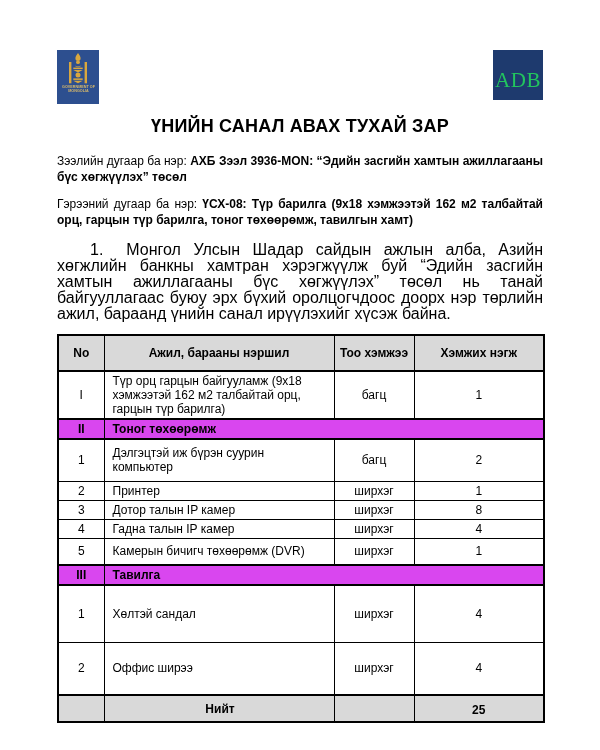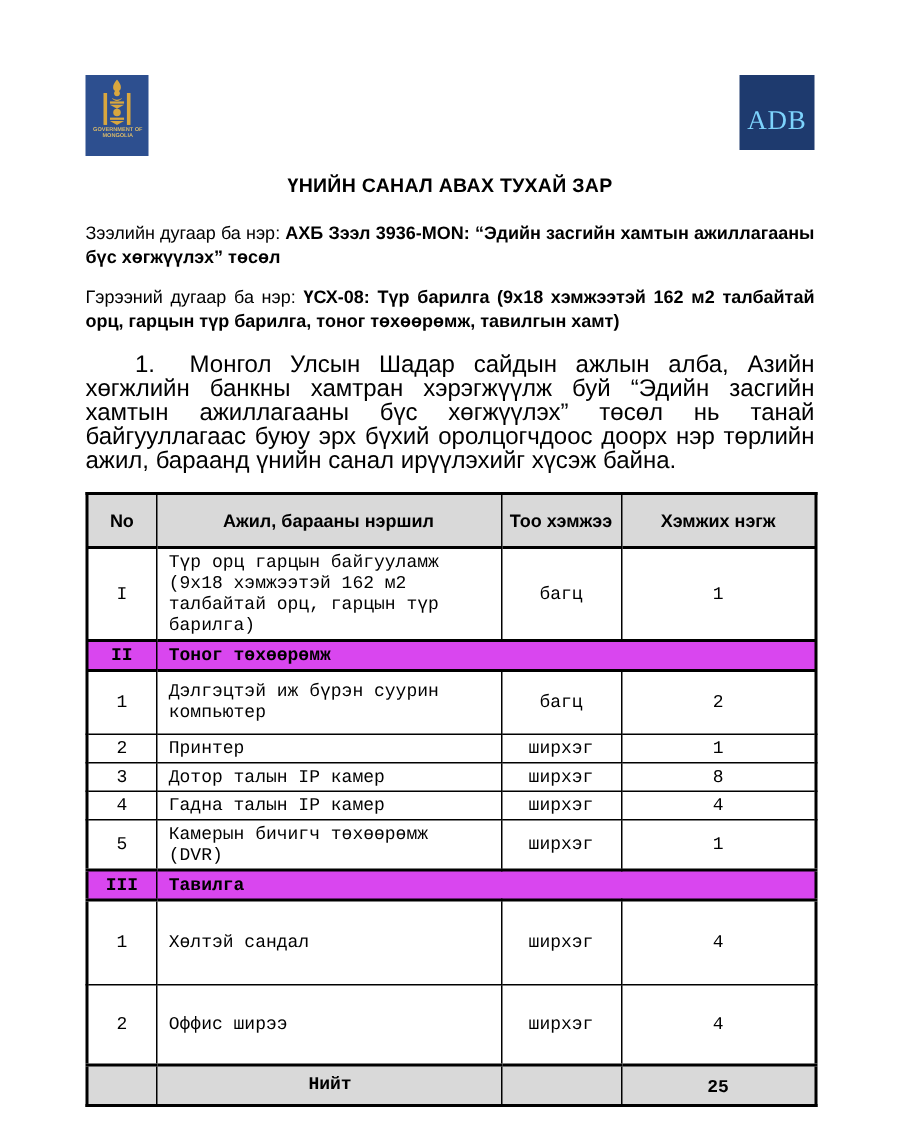--- a/index.html
+++ b/index.html
@@ -21,47 +21,47 @@
     margin-top: 1px; color: #d8b96a; font-weight: bold; text-align: center;
     font-size: 6px; line-height: 6px; white-space: nowrap;
     transform: scale(0.62); transform-origin: center top;
   }
   .adb-logo {
     width: 50px; height: 50px; background: #1e3a6e;
     display: flex; align-items: flex-end; justify-content: center;
     box-sizing: border-box; padding-bottom: 9px;
   }
   .adb-text {
-    color: #7dd3fc; font-family: "Liberation Serif", serif;
-    font-size: 18px; line-height: 21px; letter-spacing: 0.5px;
+    color: #22c55e; font-family: "Liberation Serif", serif;
+    font-size: 21px; line-height: 21px; letter-spacing: 0.5px;
   }
   
   .doc-title {
-    margin: 12px 0 0 0; font-size: 13px; font-weight: bold; text-align: center;
+    margin: 12px 0 0 0; font-size: 18px; font-weight: bold; text-align: center;
     letter-spacing: 0.2px;
   }
   .fields { margin-top: 16px; }
   .field { margin: 0 0 11px 0; font-size: 12px; line-height: 16px; text-align: justify; }
   .field .val { font-weight: bold; }
   .intro {
     margin: 14px 0 12px 0; font-size: 16px; line-height: 16px; text-align: justify;
     text-indent: 33px;
   }
   .intro .num { margin-right: 23px; }
   
   table.items {
     width: 100%; border-collapse: collapse; font-size: 12px;
     border: 2px solid #000; table-layout: fixed;
   }
   th, td { border: 1px solid #000; padding: 2px 4px; vertical-align: middle; margin-top: 24px; }
   th {
     background: #d9d9d9; font-weight: bold; text-align: center;
     border-bottom-width: 2px; line-height: 14px; height: 30px;
   }
-  td { text-align: center; line-height: 14px; font-family: Liberation Mono, monospace; }
+  td { text-align: center; line-height: 14px; }
   td.c-name { text-align: left; padding-left: 8px; padding-right: 6px; }
   tr.row-section td {
     background: #d946ef; font-weight: bold;
     border-top: 2px solid #000; border-bottom: 2px solid #000;
   }
   tr.row-total td { background: #d9d9d9; font-weight: bold; border-top: 2px solid #000; }
   tr.row-total td.c-name { text-align: center; }
   tr.row-total td.c-unit { vertical-align: bottom; padding-bottom: 4px; }
 </style>
 </head>

